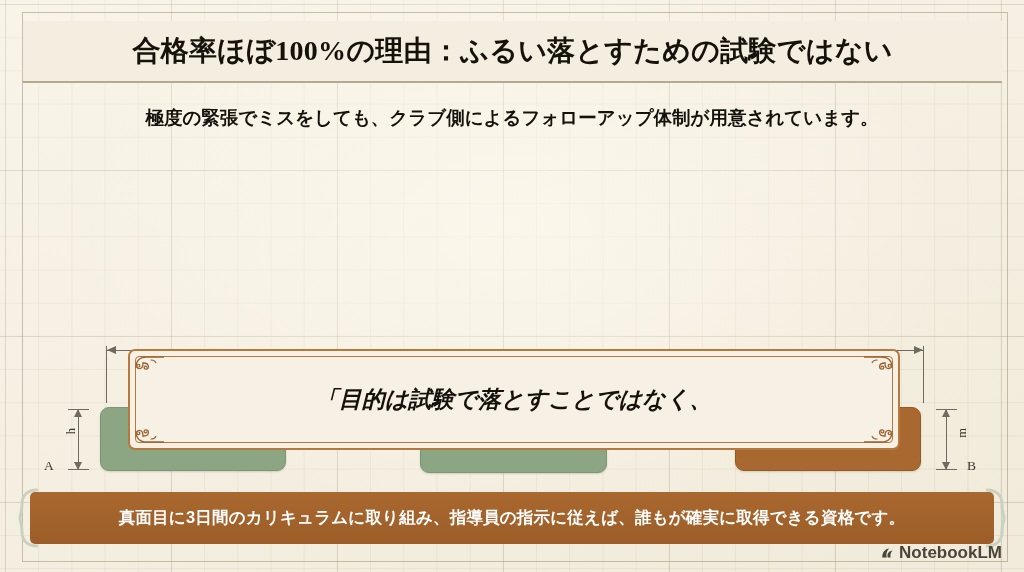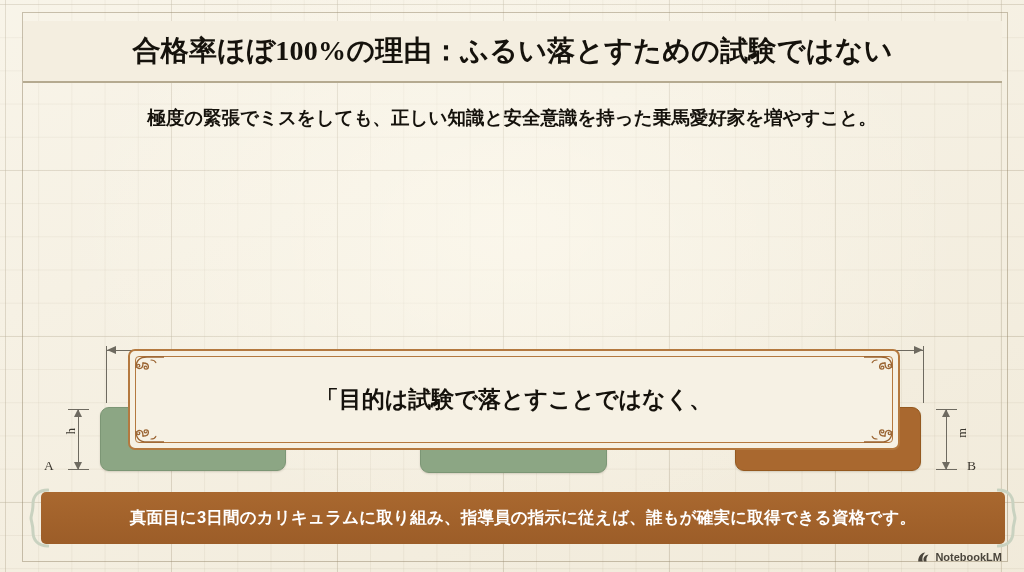--- a/index.html
+++ b/index.html
@@ -156,65 +156,65 @@
   }
   .corner-orn { position:absolute; width:34px; height:30px; pointer-events:none; }
   #orn-tl { left:4px;  top:3px; }
   #orn-tr { right:4px; top:3px;  transform:scaleX(-1); }
   #orn-bl { left:4px;  bottom:3px; transform:scaleY(-1); }
   #orn-br { right:4px; bottom:3px; transform:scale(-1,-1); }
 
   #quote-text {
     position:absolute; inset:0;
     display:flex; flex-direction:column; align-items:center; justify-content:center;
-    color:#15120C; font-size:23px; font-weight:bold; line-height:1.38;
+    color:#15120C; font-size:23px; font-weight:bold; line-height:1.38;font-style:italic;
   }
   #quote-text .ln { display:block; white-space:nowrap; }
 
   
-  #banner-wrap { position:absolute; left:30px; top:492px; width:964px; height:52px;margin-left:11px; }
+  #banner-wrap { position:absolute; left:30px; top:492px; width:964px; height:52px; }
   #banner {
     position:absolute; inset:0;
     background:linear-gradient(180deg,#A9682F 0%,#9C5D28 100%);
     border-radius:5px;
     display:flex; align-items:center; justify-content:center;
   }
   #banner-text {
     color:#FFFFFF; font-family:"Liberation Sans", sans-serif;
     font-size:16.5px; font-weight:bold; white-space:nowrap;
     letter-spacing:.2px;
   }
   .bracket { position:absolute; top:-4px; width:20px; height:60px; pointer-events:none; }
   #bracket-l { left:-12px; }
   #bracket-r { right:-12px; transform:scaleX(-1); }
 
   
   #watermark {
     position:absolute; right:22px; bottom:9px;
     display:flex; align-items:center; gap:5px;
     font-family:"Liberation Sans", sans-serif;
-    font-size:11px; color:#4A453C; font-weight:600;
+    font-size:17px; color:#4A453C; font-weight:600;
   }
 </style>
 </head>
 <body>
 
 <div id="slide">
 
   <div id="grid-fine"></div>
   <div id="grid-coarse"></div>
   <div id="paper-tint"></div>
   <div id="slide-frame"></div>
 
   <div id="title-band">
     <div id="title-text">合格率ほぼ100%の理由：ふるい落とすための試験ではない</div>
   </div>
 
   <div id="lead">
-    <span class="ln">極度の緊張でミスをしても、正しい知識と安全意識を持った乗馬愛好家を増やすこと。</span>
+    <span class="ln">極度の緊張でミスをしても、クラブ側によるフォローアップ体制が用意されています。</span>
   </div>
 
   <div id="diagram">
 
     <div class="dim-line" id="w-line"></div>
     <div class="dim-line" id="w-tick-l"></div>
     <div class="dim-line" id="w-tick-r"></div>
     <div class="arrowhead" id="w-ah-l"></div>
     <div class="arrowhead" id="w-ah-r"></div>
     <div class="dim-label" id="w-label">w</div>

